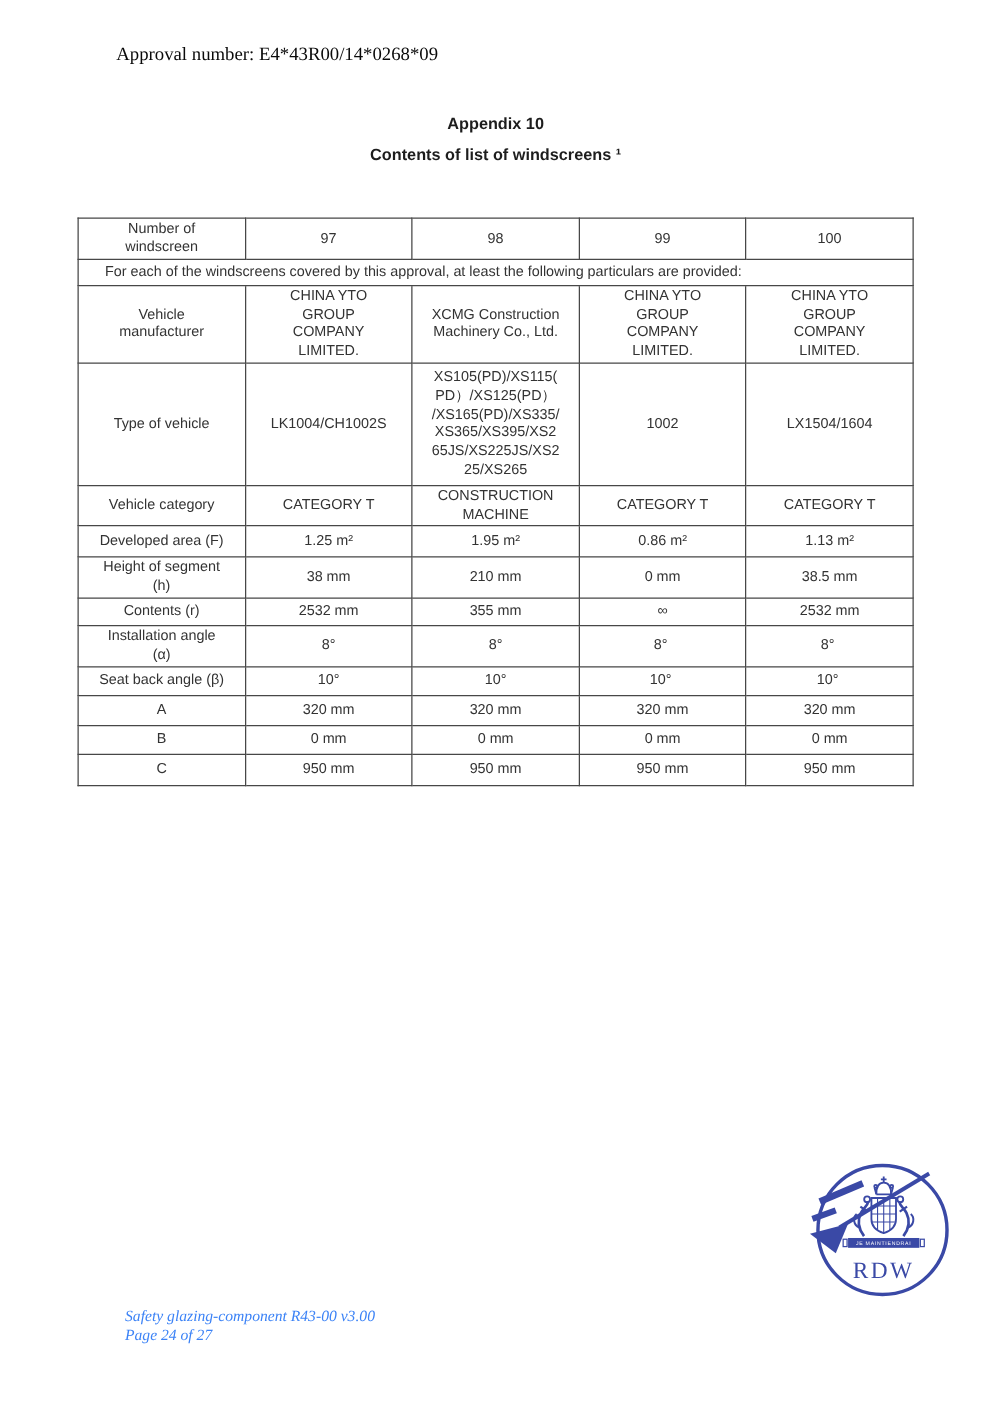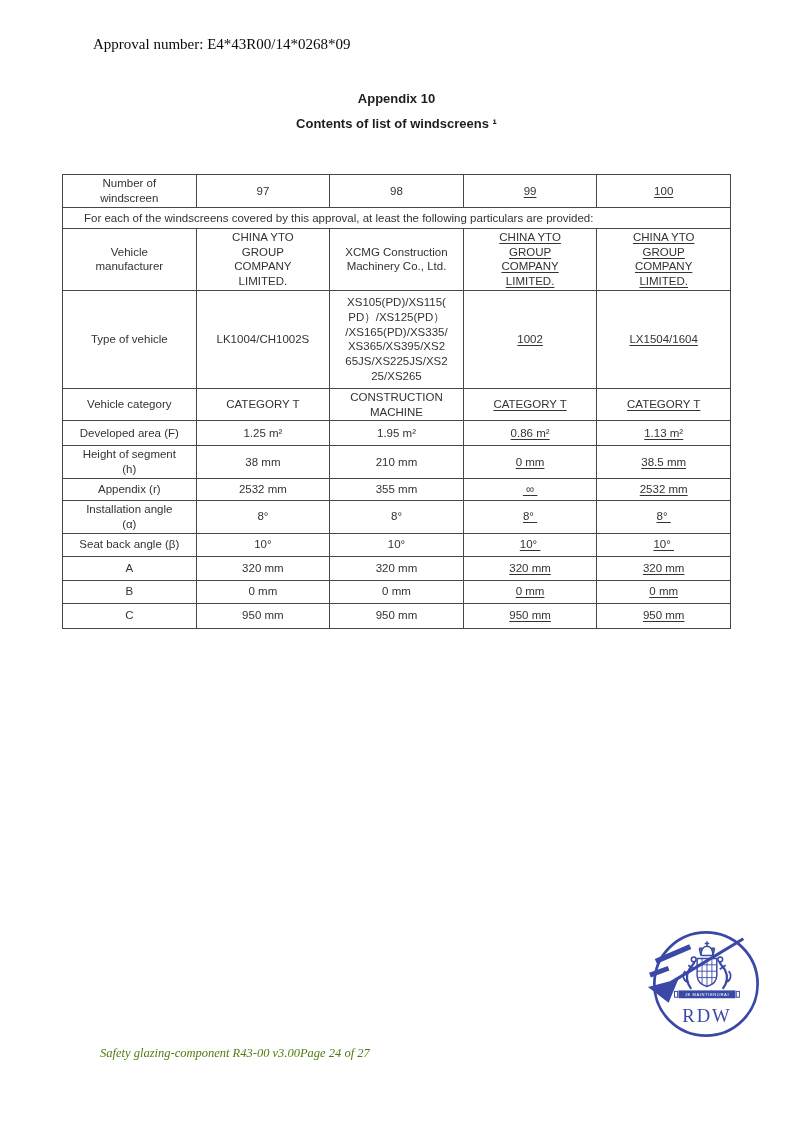--- a/index.html
+++ b/index.html
@@ -31,34 +31,33 @@
   }
   .doc-table td {
     border:1px solid #474747;
     text-align:center; vertical-align:middle;
     padding:1px 5px;
     white-space:pre-line;
     overflow:hidden;
   }
   
   .doc-table td:nth-child(n+4) {
-    text-decoration:underline;
     text-underline-offset:2px;
   }
   .doc-table td.span-left { text-align:left; padding-left:21px; }
   .doc-table td.span-center { text-align:center; }
   .logo {
     position:absolute; left:646px; top:925px;
     width:118px; height:118px;
   }
   .footer {
     position:absolute; left:100px; right:100px; top:1046px;
-    display:flex; 
+    display:flex; justify-content:space-between;
     font-family:"Liberation Serif", serif;
-    font-style:italic; font-size:12.5px; color:#4d7c0f;
+    font-style:italic; font-size:12.5px; color:#3b82f6;flex-direction:column;
   }
 </style>
 </head>
 <body>
 
 <div class="page">
 
   <div class="approval">Approval number: E4*43R00/14*0268*09</div>
 
   <div class="title">Appendix 10</div>
@@ -131,21 +130,21 @@
       </tr>
       <tr style="height:32px">
         <td>Height of segment
 (h)</td>
         <td>38 mm</td>
         <td>210 mm</td>
         <td>0 mm</td>
         <td>38.5 mm</td>
       </tr>
       <tr style="height:22px">
-        <td>Appendix (r)</td>
+        <td>Contents (r)</td>
         <td>2532 mm</td>
         <td>355 mm</td>
         <td>&nbsp;∞&nbsp;</td>
         <td>2532 mm</td>
       </tr>
       <tr style="height:33px">
         <td>Installation angle
 (α)</td>
         <td>8°</td>
         <td>8°</td>

